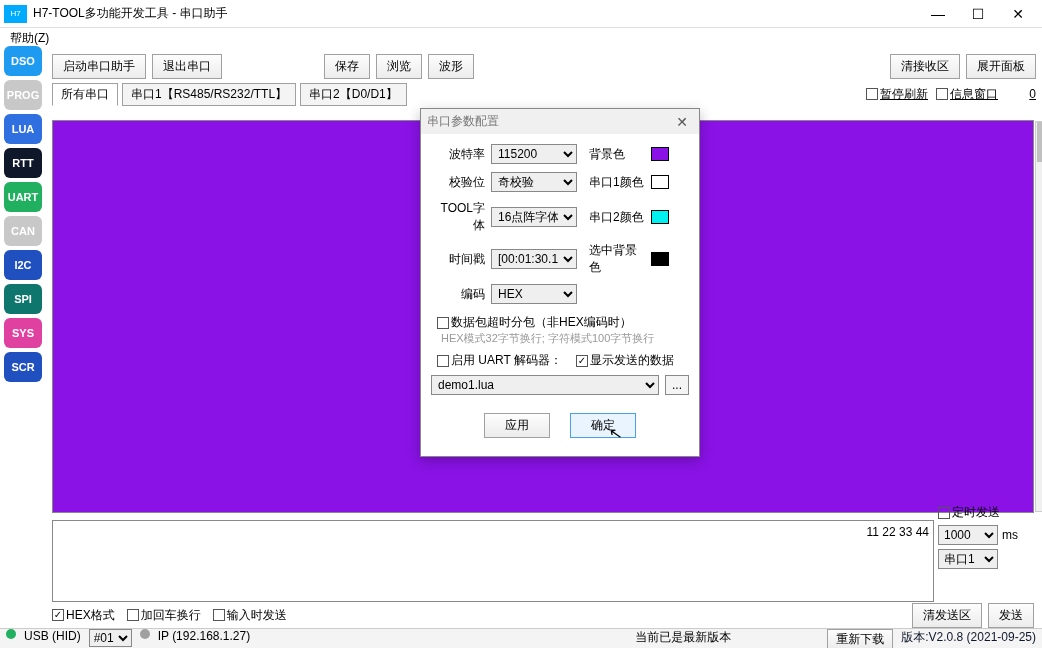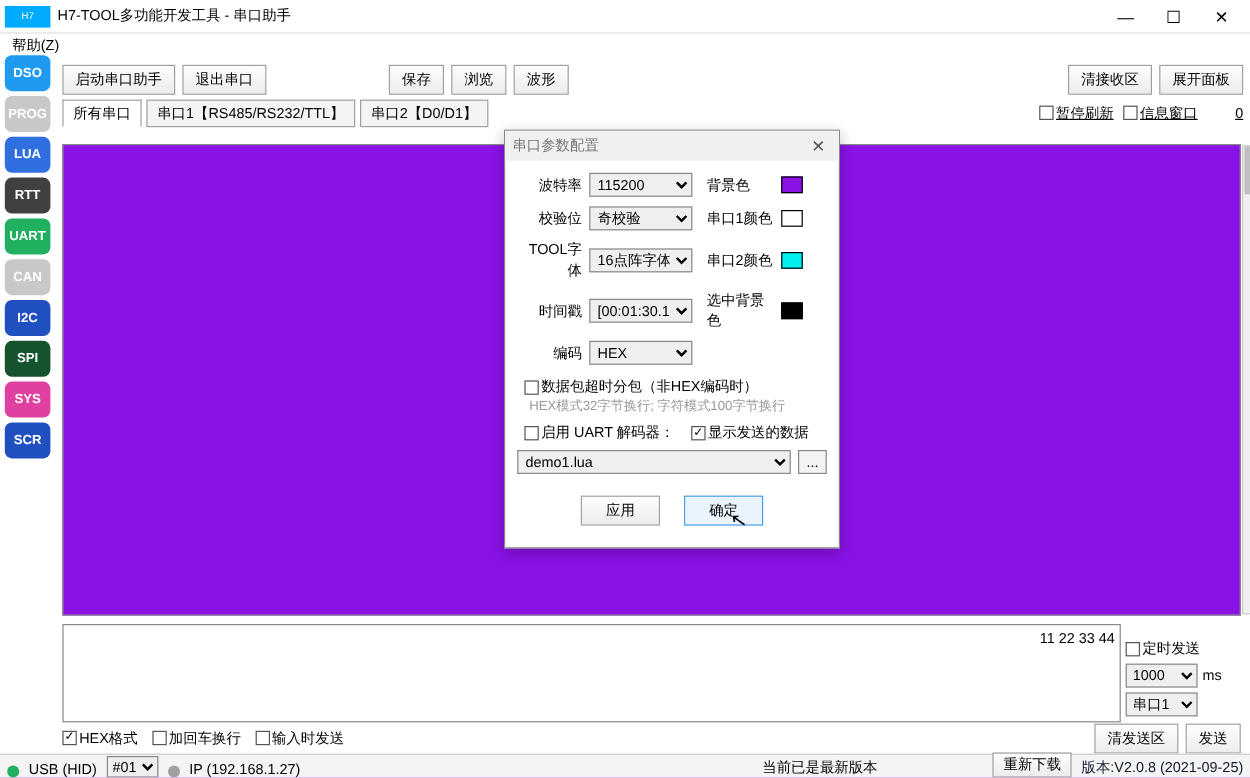--- a/index.html
+++ b/index.html
@@ -1,20 +1,20 @@
 <!DOCTYPE html>
 <html><head>
 <meta charset="utf-8">
 <style>
 * { box-sizing: border-box; margin: 0; padding: 0; font-family: "Microsoft YaHei", "SimSun", sans-serif; font-size: 12px; }
 body { background: #fff; width: 1042px; height: 648px; overflow: hidden; position: relative; }
 
 
 .titlebar { height: 28px; background: #fff; display: flex; align-items: center; padding: 0 4px; border-bottom: 1px solid #e0e0e0; }
-.titlebar .app-icon { width: 38px; height: 18px; background: #00aaff; color: #fff; font-size: 8px; font-weight: normal; display: inline-flex; align-items: center; justify-content: center; margin-right: 6px; }
+.titlebar .app-icon { width: 23px; height: 18px; background: #00aaff; color: #fff; font-size: 8px; font-weight: normal; display: inline-flex; align-items: center; justify-content: center; margin-right: 6px; }
 .titlebar .title { flex: 1; }
 .titlebar .winbtn { width: 40px; height: 28px; display: inline-flex; align-items: center; justify-content: center; font-size: 14px; }
 
 
 .menubar { height: 22px; padding: 2px 4px; }
 .menubar span { padding: 2px 6px; }
 
 
 .toolbar { display: flex; align-items: center; padding: 4px 6px 4px 52px; gap: 6px; }
 .btn { border: 1px solid #a0a0a0; background: linear-gradient(#fdfdfd,#ececec); padding: 3px 10px; cursor: pointer; font-size: 12px; }
@@ -33,30 +33,30 @@
 .chk .box { width:12px; height:12px; border:1px solid #555; display:inline-flex; align-items:center; justify-content:center; font-size:10px; line-height:1;}
 .chk .box.checked::before { content:"✓"; }
 
 
 .mainarea { position: absolute; left: 52px; right: 8px; top: 120px; bottom: 135px; background: #8a12e6; border:1px solid #888;}
 .scrollbar-v { position:absolute; right:-18px; top:0; bottom:0; width:16px; background:#f0f0f0; border:1px solid #ccc;}
 .scrollbar-v .thumb { position:absolute; top:0; left:1px; right:1px; height:40px; background:#c0c0c0;}
 
 
 .sendwrap { position:absolute; left:52px; right:108px; bottom:46px; height:82px; border:1px solid #888; background:#fff; padding:4px;text-align:right;}
-.sendopts { position:absolute; right:8px; bottom:34px; width:96px; height:82px; display:flex; flex-direction:column; gap:4px;}
+.sendopts { position:absolute; right:8px; bottom:62px; width:96px; height:82px; display:flex; flex-direction:column; gap:4px;}
 .sendopts select { width:60px; border:1px solid #888; padding:1px; font-size:12px;}
 .sendopts .row { display:flex; align-items:center; gap:4px; }
 
 
 .bottomopts { position:absolute; left:52px; right:8px; bottom:22px; height:22px; display:flex; align-items:center; gap:12px;}
 .bottomopts .rightbtns { margin-left:auto; display:flex; gap:6px;}
 
 
-.statusbar { position:absolute; left:0; right:0; bottom:0; height:20px; background:#f4f4f4; border-top:1px solid #ccc; display:flex; align-items:flex-end; padding:0 6px; gap:8px;}
+.statusbar { position:absolute; left:0; right:0; bottom:0; height:20px; background:#f4f4f4; border-top:1px solid #ccc; display:flex; align-items:flex-start; padding:0 6px; gap:8px;}
 .statusbar .dot { width:10px; height:10px; border-radius:50%; display:inline-block;}
 .statusbar select { border:1px solid #888; font-size:12px; }
 .statusbar .spacer-st { flex:1;}
 .version { color: #0f172a; }
 
 
 .dialog { position:absolute; left:420px; top:108px; width:280px; background:#fff; border:1px solid #888; box-shadow:0 4px 12px rgba(0,0,0,.25);}
 .dialog .dlg-title { background:#f0f0f0; padding:4px 6px; display:flex; align-items:center; color:#777;}
 .dialog .dlg-title .x { margin-left:auto; width:22px; text-align:center; color:#555; font-size:14px;}
 .dialog .dlg-body { padding:10px 10px 6px; }
@@ -101,25 +101,25 @@
   <button class="btn">波形</button>
   <span class="spacer"></span>
   <button class="btn">清接收区</button>
   <button class="btn">展开面板</button>
 </div>
 
 <div class="sidestrip">
   <div class="pill" style="background:#1e9bf0">DSO</div>
   <div class="pill" style="background:#c8c8c8">PROG</div>
   <div class="pill" style="background:#2f6fe0">LUA</div>
-  <div class="pill" style="background:#404040">RTT</div>
+  <div class="pill" style="background:#0f172a">RTT</div>
   <div class="pill" style="background:#20b060">UART</div>
   <div class="pill" style="background:#c8c8c8">CAN</div>
   <div class="pill" style="background:#2050c0">I2C</div>
-  <div class="pill" style="background:#14532d">SPI</div>
+  <div class="pill" style="background:#0f766e">SPI</div>
   <div class="pill" style="background:#e040a0">SYS</div>
   <div class="pill" style="background:#2050c0">SCR</div>
 </div>
 
 <div class="tabrow">
   <div class="tab active">所有串口</div>
   <div class="tab">串口1【RS485/RS232/TTL】</div>
   <div class="tab">串口2【D0/D1】</div>
   <div class="right">
     <label class="chk">

